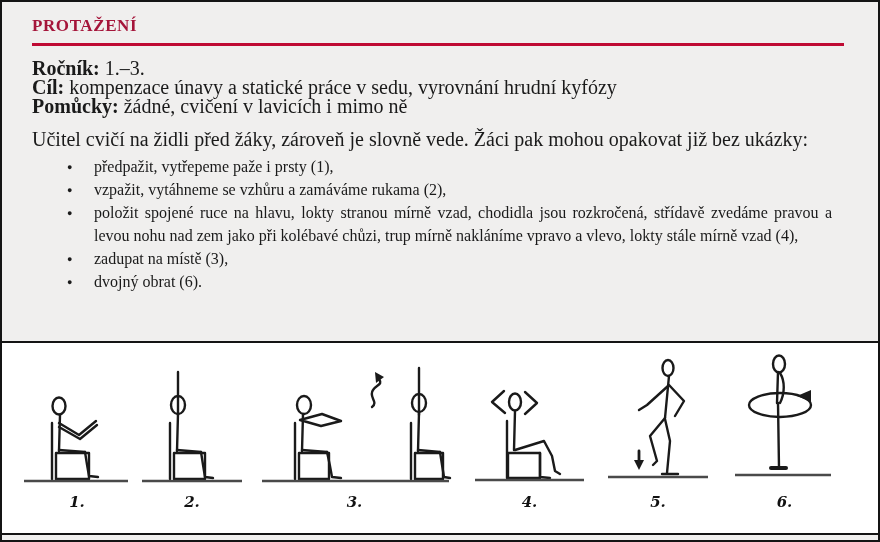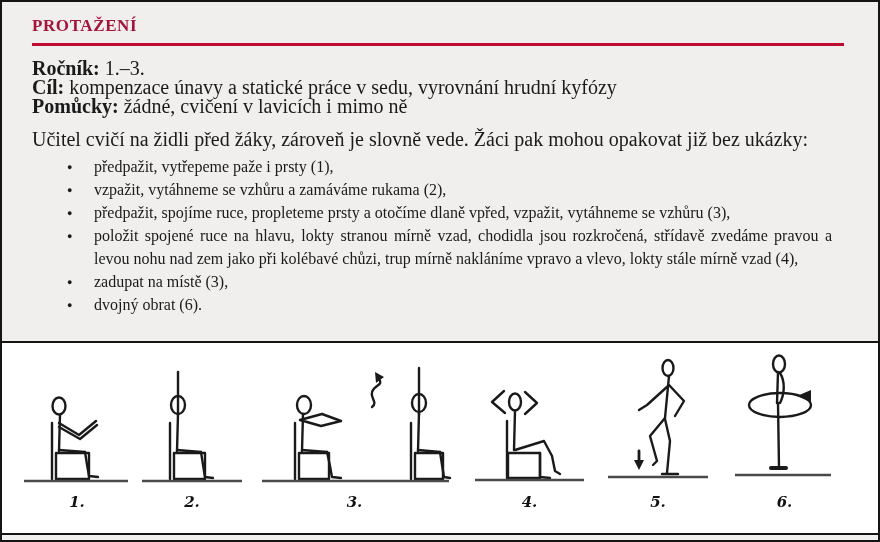--- a/index.html
+++ b/index.html
@@ -73,21 +73,20 @@
       <div class="meta-line"><b>Ročník:</b><span> 1.–3.</span></div>
       <div class="meta-line"><b>Cíl:</b><span> kompenzace únavy a statické práce v sedu, vyrovnání hrudní kyfózy</span></div>
       <div class="meta-line"><b>Pomůcky:</b><span> žádné, cvičení v lavicích i mimo ně</span></div>
     </div>
 
     <p class="intro">Učitel cvičí na židli před žáky, zároveň je slovně vede. Žáci pak mohou opakovat již bez ukázky:</p>
 
     <ul class="bullets">
       <li>předpažit, vytřepeme paže i prsty (1),</li>
       <li>vzpažit, vytáhneme se vzhůru a zamáváme rukama (2),</li>
-      <li>předpažit, spojíme ruce, propleteme prsty a otočíme dlaně vpřed, vzpažit, vytáhneme se vzhůru (3),</li>
       <li>položit spojené ruce na hlavu, lokty stranou mírně vzad, chodidla jsou rozkročená, střídavě zvedáme pravou a levou nohu nad zem jako při kolébavé chůzi, trup mírně nakláníme vpravo a vlevo, lokty stále mírně vzad (4),</li>
       <li>zadupat na místě (3),</li>
       <li>dvojný obrat (6).</li>
     </ul>
   </div>
 
   <div class="figures-panel">
 
     <div class="fig" style="left:15px;width:120px;">
       <svg width="120" height="137" viewBox="0 0 120 137">

